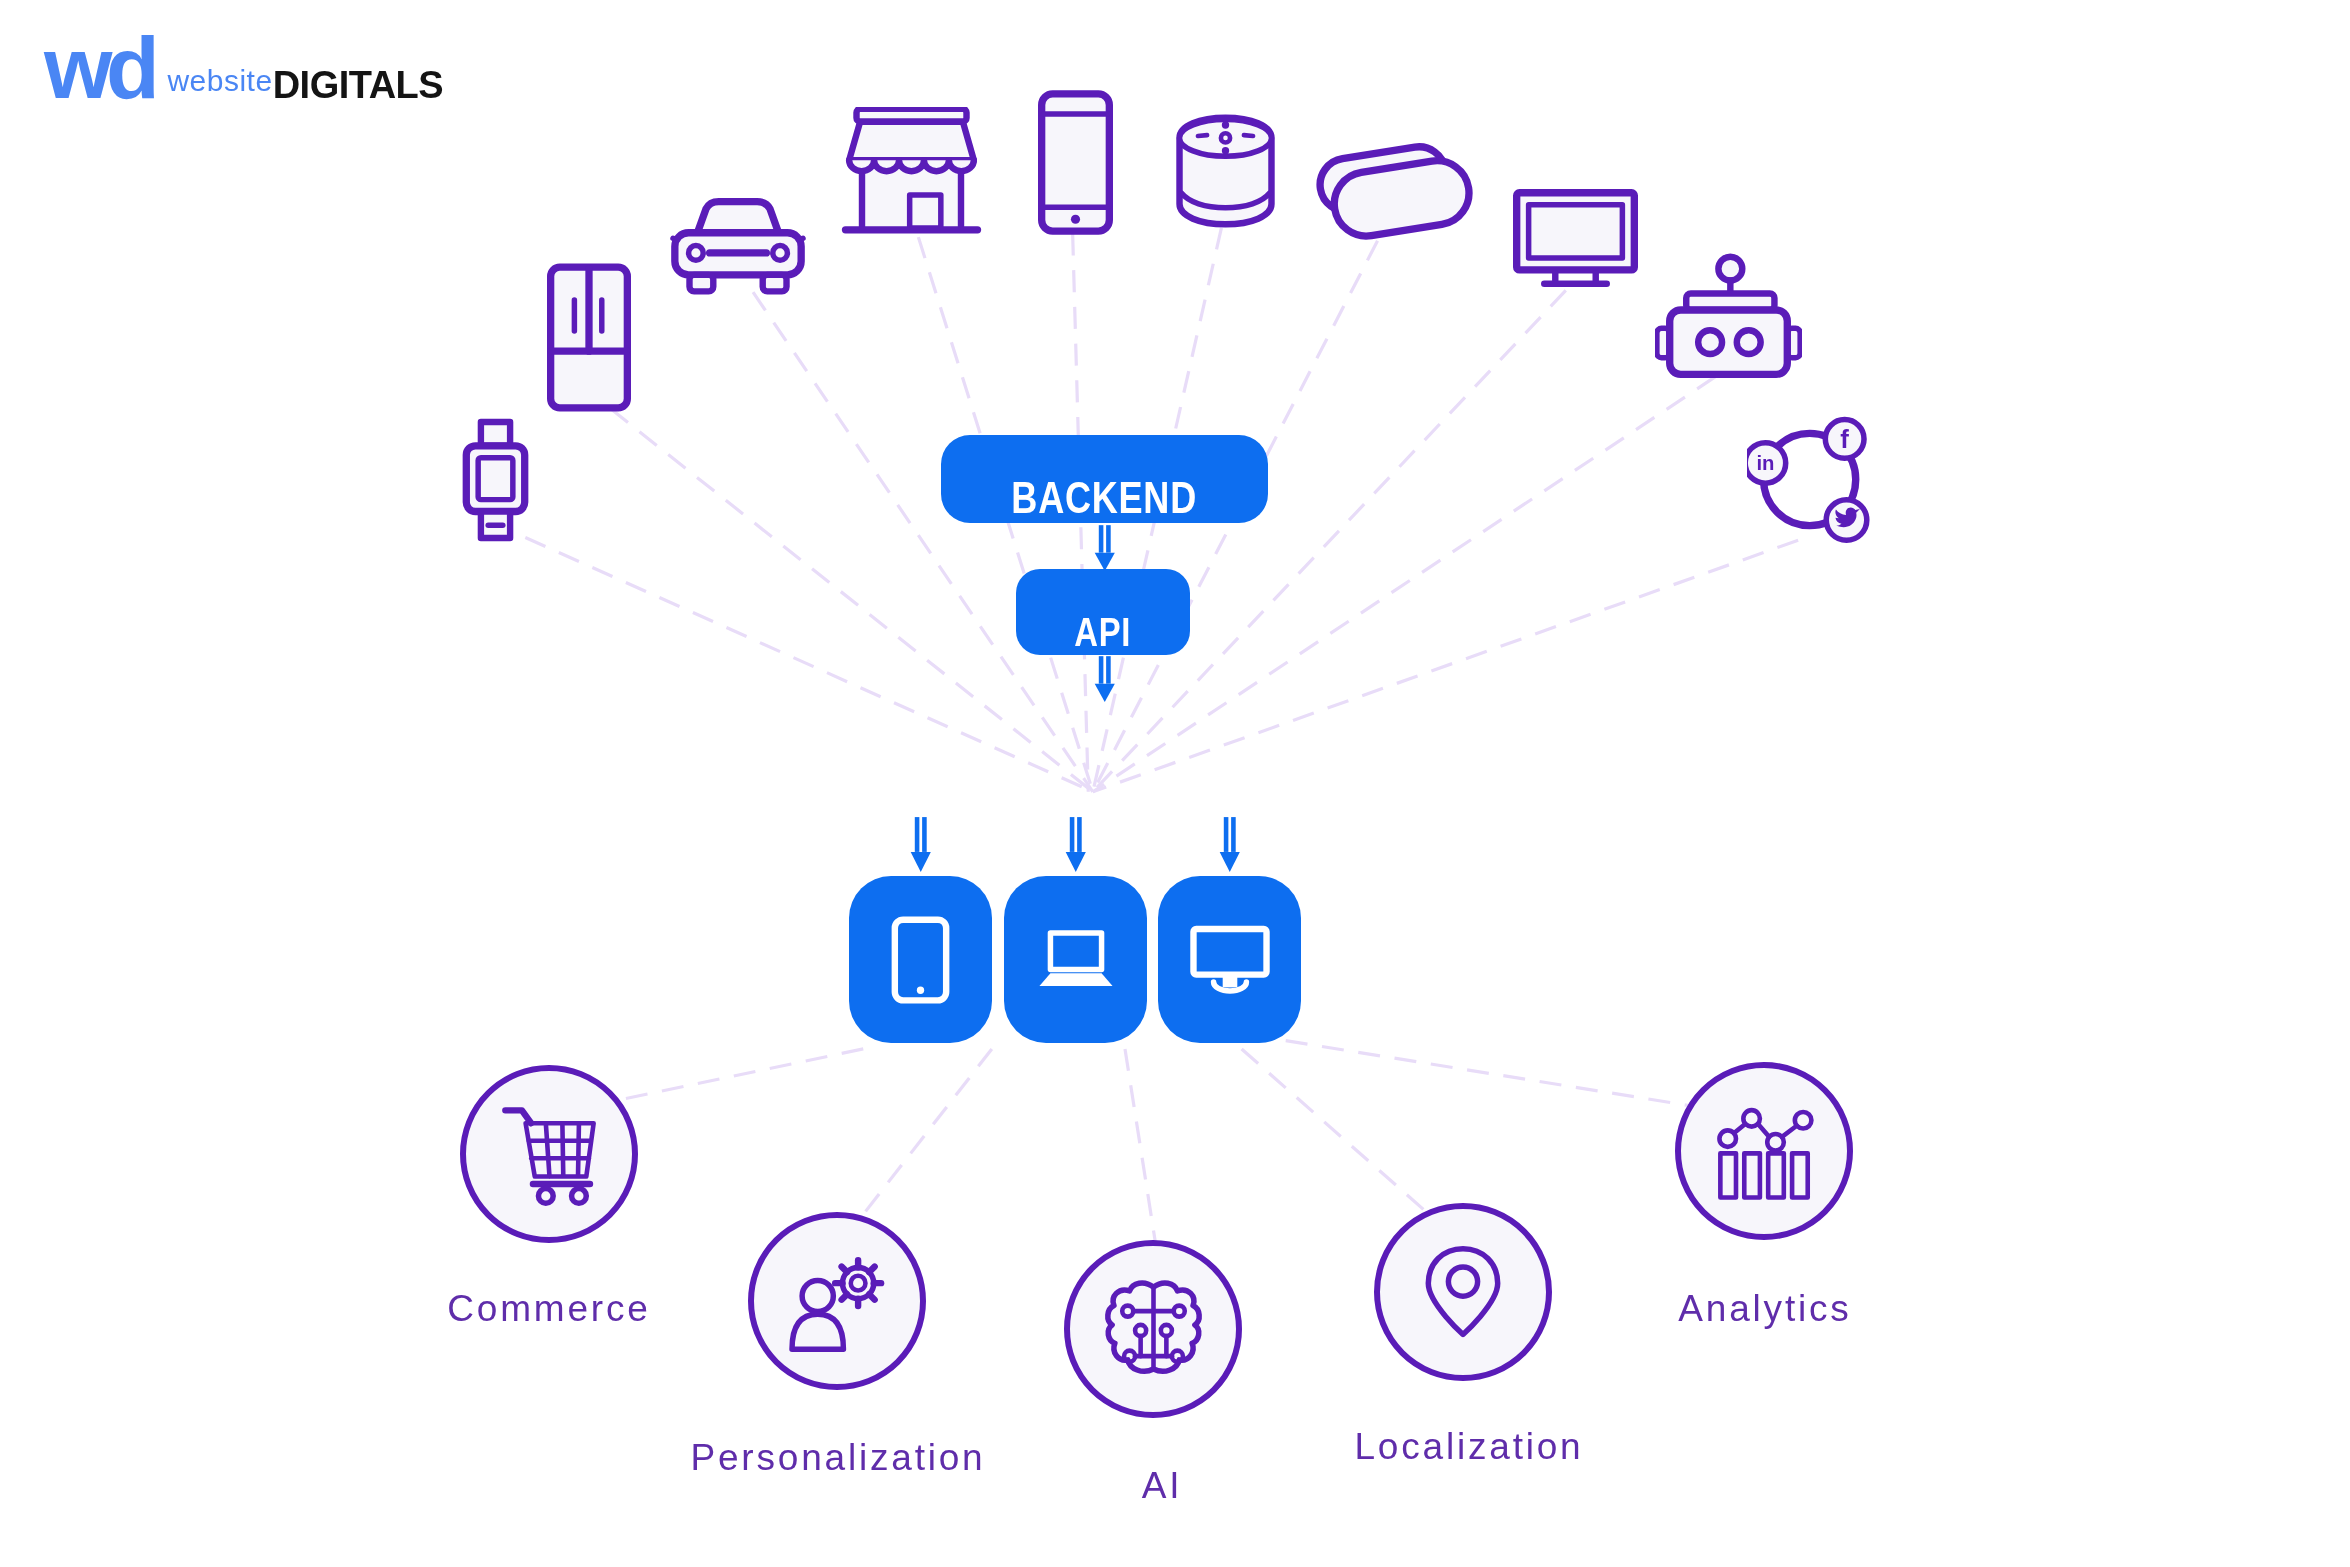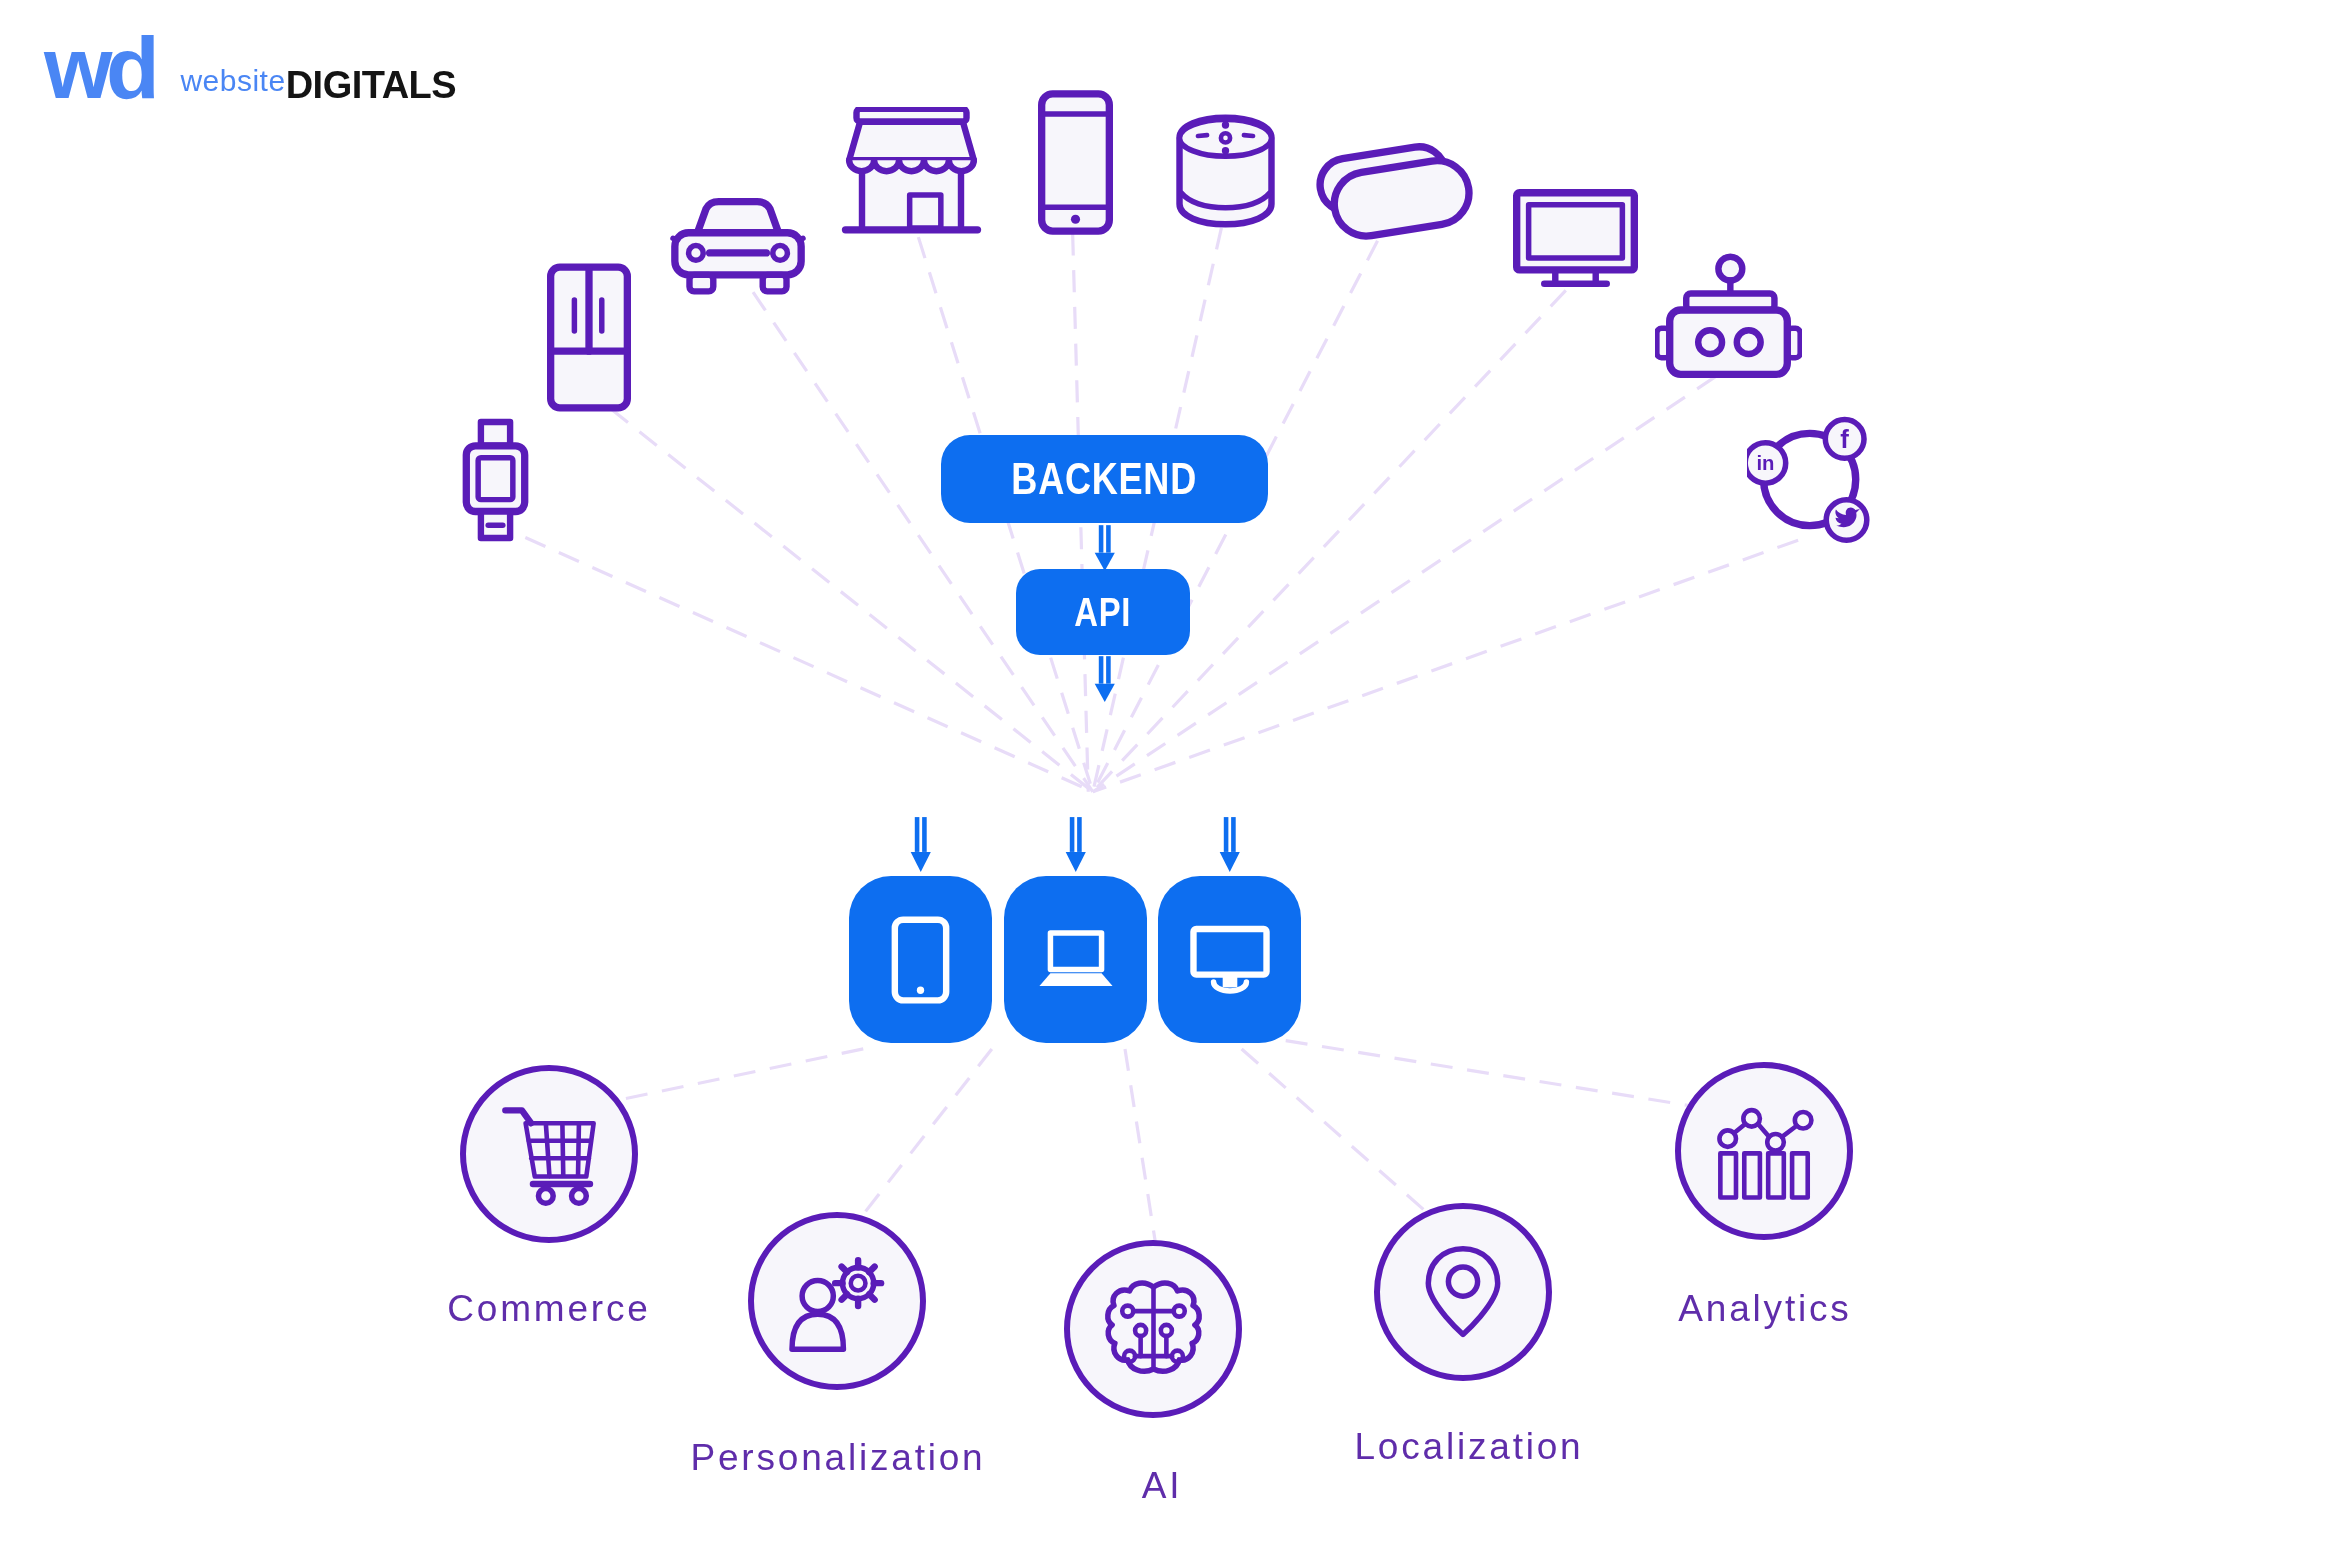--- a/index.html
+++ b/index.html
@@ -6,29 +6,29 @@
     --blue:#0d6ef0; --purple:#5a1cb8; --label-purple:#5f2daa;
     --dashed-line:#e8dcf8; --icon-fill:#f7f6fb; --logo-blue:#4a86f4;
     --logo-dark:#141414; --white:#ffffff;
   }
   html,body{margin:0;padding:0;background:#fff;}
   .stage{position:relative;width:2351px;height:1568px;background:var(--white);
          overflow:hidden;font-family:"Liberation Sans",sans-serif;}
   .abs{position:absolute;}
 
   
-  .logo{left:44px;top:31px;display:flex;align-items:flex-end;gap:27px;}
+  .logo{left:44px;top:31px;display:flex;align-items:flex-end;gap:14px;}
   .logo-mark{font-size:88px;line-height:73px;font-weight:800;letter-spacing:-6.4px;
              color:var(--logo-blue);}
   .logo-text{display:flex;flex-direction:row;line-height:1;}
   .logo-line1{font-size:30px;color:var(--logo-blue);font-weight:400;letter-spacing:0.5px;}
   .logo-line2{font-size:38px;color:var(--logo-dark);font-weight:700;letter-spacing:-0.5px;}
 
   
-  .pill{background:var(--blue);color:#fff;display:flex;align-items:center;
+  .pill{background:var(--blue);color:#fff;display:flex;align-items:flex-end;
         justify-content:center;font-weight:700;}
   .pill .t{display:inline-block;transform:scaleX(.82);white-space:nowrap;letter-spacing:0.9px;}
   .tile{background:var(--blue);border-radius:42px;display:flex;align-items:center;
         justify-content:center;}
 
   
   .icon-p{color:var(--purple);}
   .icon-w{color:#fff;}
   .s {stroke:currentColor;fill:none;stroke-linejoin:round;stroke-linecap:round;}
   .sf{stroke:currentColor;fill:var(--icon-fill);stroke-linejoin:round;stroke-linecap:round;}

